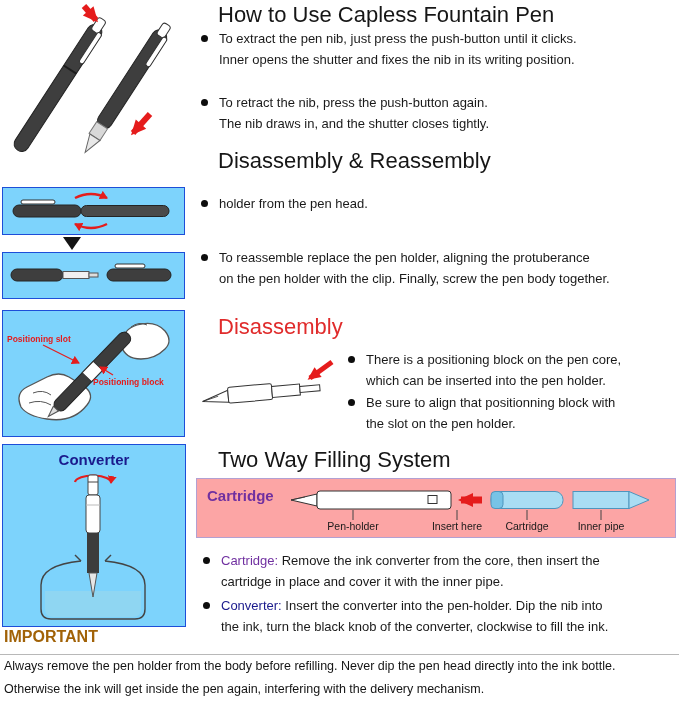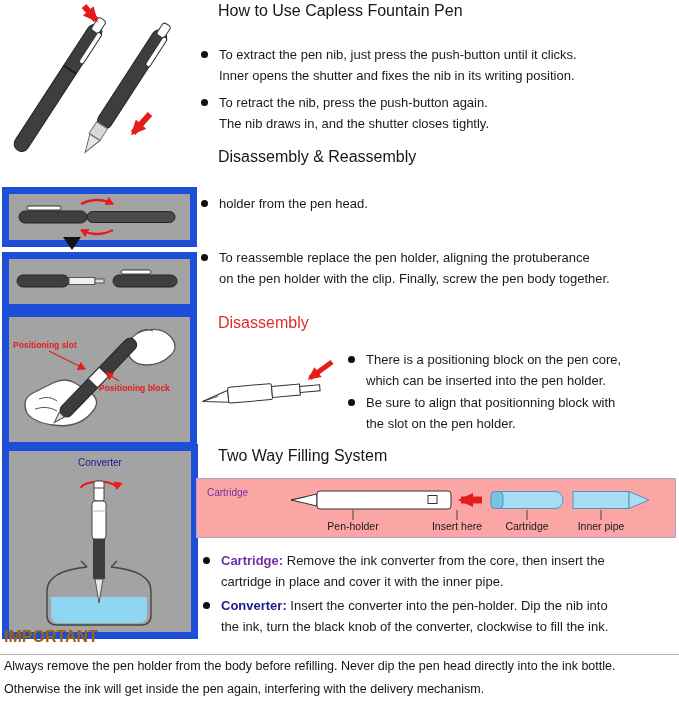--- a/index.html
+++ b/index.html
@@ -1,32 +1,32 @@
 <!DOCTYPE html>
 <html><head>
 <meta charset="utf-8">
 <style>
   html,body{margin:0;padding:0}
   body{width:679px;height:703px;background:#fff;font-family:"Liberation Sans",sans-serif;color:#1a1a1a}
   #page{position:relative;width:679px;height:703px;overflow:hidden;background:#fff}
   .abs{position:absolute}
-  .sec-title{position:absolute;font-size:16px;color:#161616;white-space:nowrap}
+  .sec-title{position:absolute;font-size:22px;color:#161616;white-space:nowrap}
   .red{color:#e02b2b}
   .purple{color:#7030a0}
   .navy{color:#1a1a8c}
   .bullet{position:absolute;display:flex;align-items:flex-start}
   .dot{width:7px;height:7px;border-radius:50%;background:#0d0d0d;margin-top:7px;margin-right:11px;flex:none}
   .line{font-size:13px;line-height:21px;white-space:nowrap;color:#1a1a1a}
-  .line b{font-weight:bold}
-  .box{position:absolute;border:7px solid #1d4ed8;background:#a3a3a3}
+  .line b{font-weight:normal}
+  .box{position:absolute;border:1px solid #1d4ed8;background:#7dd3fc}
   .diagram-box{position:absolute;border:1px solid #b2a0d2;background:#fca5a5}
   .tri{position:absolute;width:0;height:0;border-left:9px solid transparent;border-right:9px solid transparent;border-top:13px solid #141414}
   .imp-title{position:absolute;font-size:16px;font-weight:bold;color:#a16207}
   .imp-line{position:absolute;font-size:12.5px;color:#141414;white-space:nowrap}
-  .box-label{position:absolute;font-weight:normal;font-size:10px;white-space:nowrap}
+  .box-label{position:absolute;font-weight:bold;font-size:15px;white-space:nowrap}
   .divider{position:absolute;left:0;width:679px;height:1px;background:#b8b8b8}
   svg{display:block}
   svg text{font-family:"Liberation Sans",sans-serif}
 </style>
 </head>
 <body>
 
 <div id="page">
 
   <svg class="abs" style="left:0;top:0" width="190" height="180" viewBox="0 0 190 180">
@@ -47,21 +47,21 @@
       <rect x="128" y="24" width="5" height="34" rx="2.5" fill="#fff" stroke="#333"></rect>
       <rect x="118.5" y="132" width="13" height="14" fill="#d8d8d8" stroke="#777"></rect>
       <polygon points="119.5,146 131.5,146 125.5,164" fill="#e8e8e8" stroke="#666"></polygon>
     </g>
     <line x1="84" y1="6" x2="96" y2="20" stroke="#e51c1c" stroke-width="6" marker-end="url(#h1)"></line>
     <line x1="150" y1="114" x2="133" y2="133" stroke="#e51c1c" stroke-width="6" marker-end="url(#h1)"></line>
   </svg>
 
   <div class="sec-title" style="left:218px;top:2px">How to Use Capless Fountain Pen</div>
 
-  <div class="bullet" style="left:201px;top:44px">
+  <div class="bullet" style="left:201px;top:28px">
     <span class="dot"></span>
     <div>
       <div class="line">To extract the pen nib, just press the push-button until it clicks.</div>
       <div class="line">Inner opens the shutter and fixes the nib in its writing position.</div>
     </div>
   </div>
 
   <div class="bullet" style="left:201px;top:92px">
     <span class="dot"></span>
     <div>

